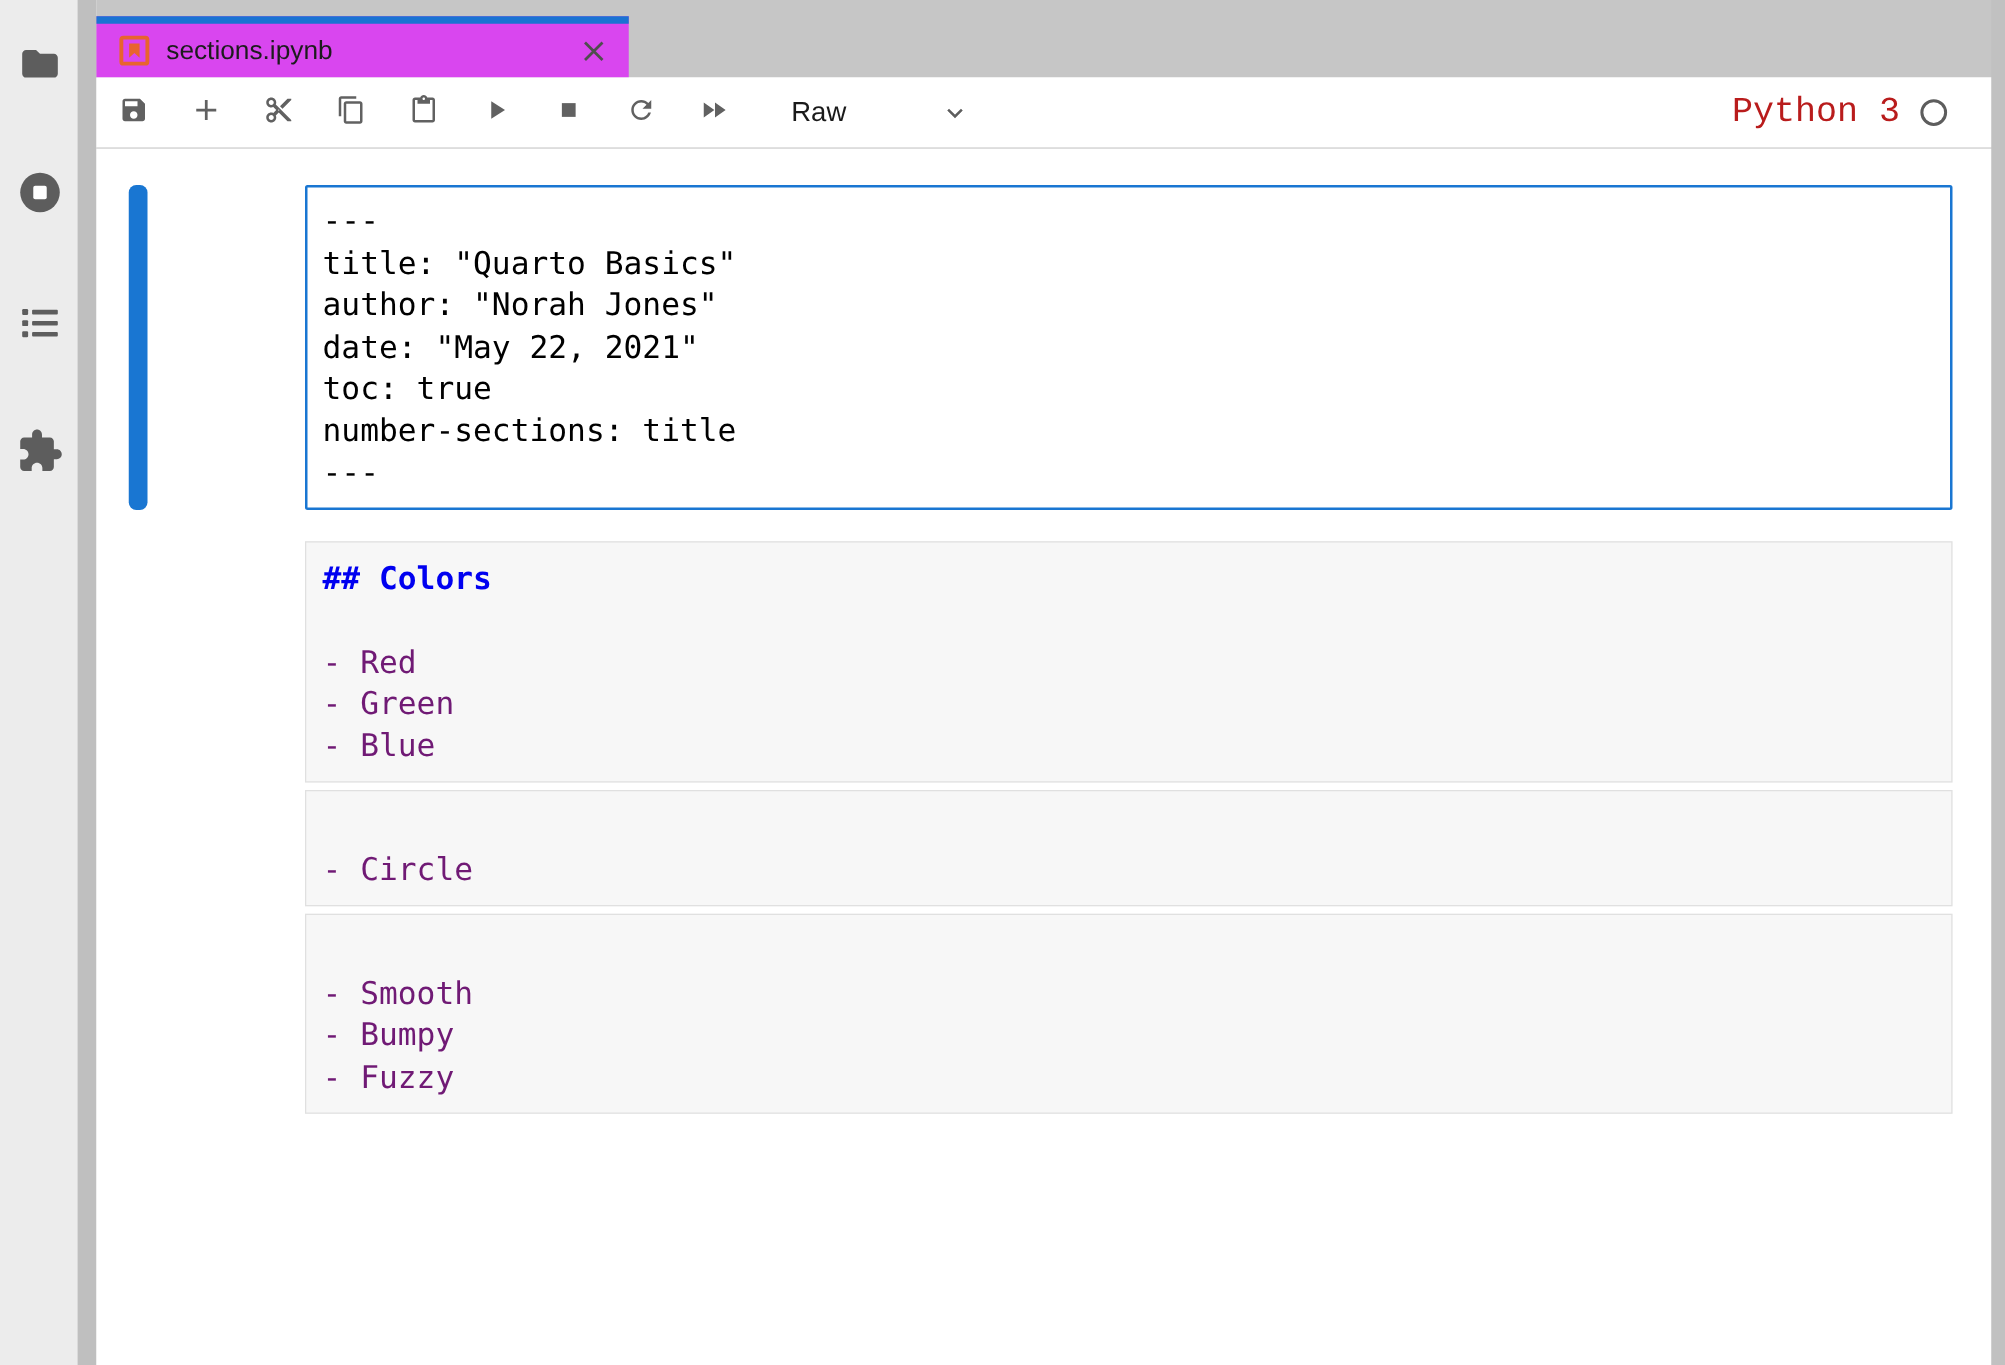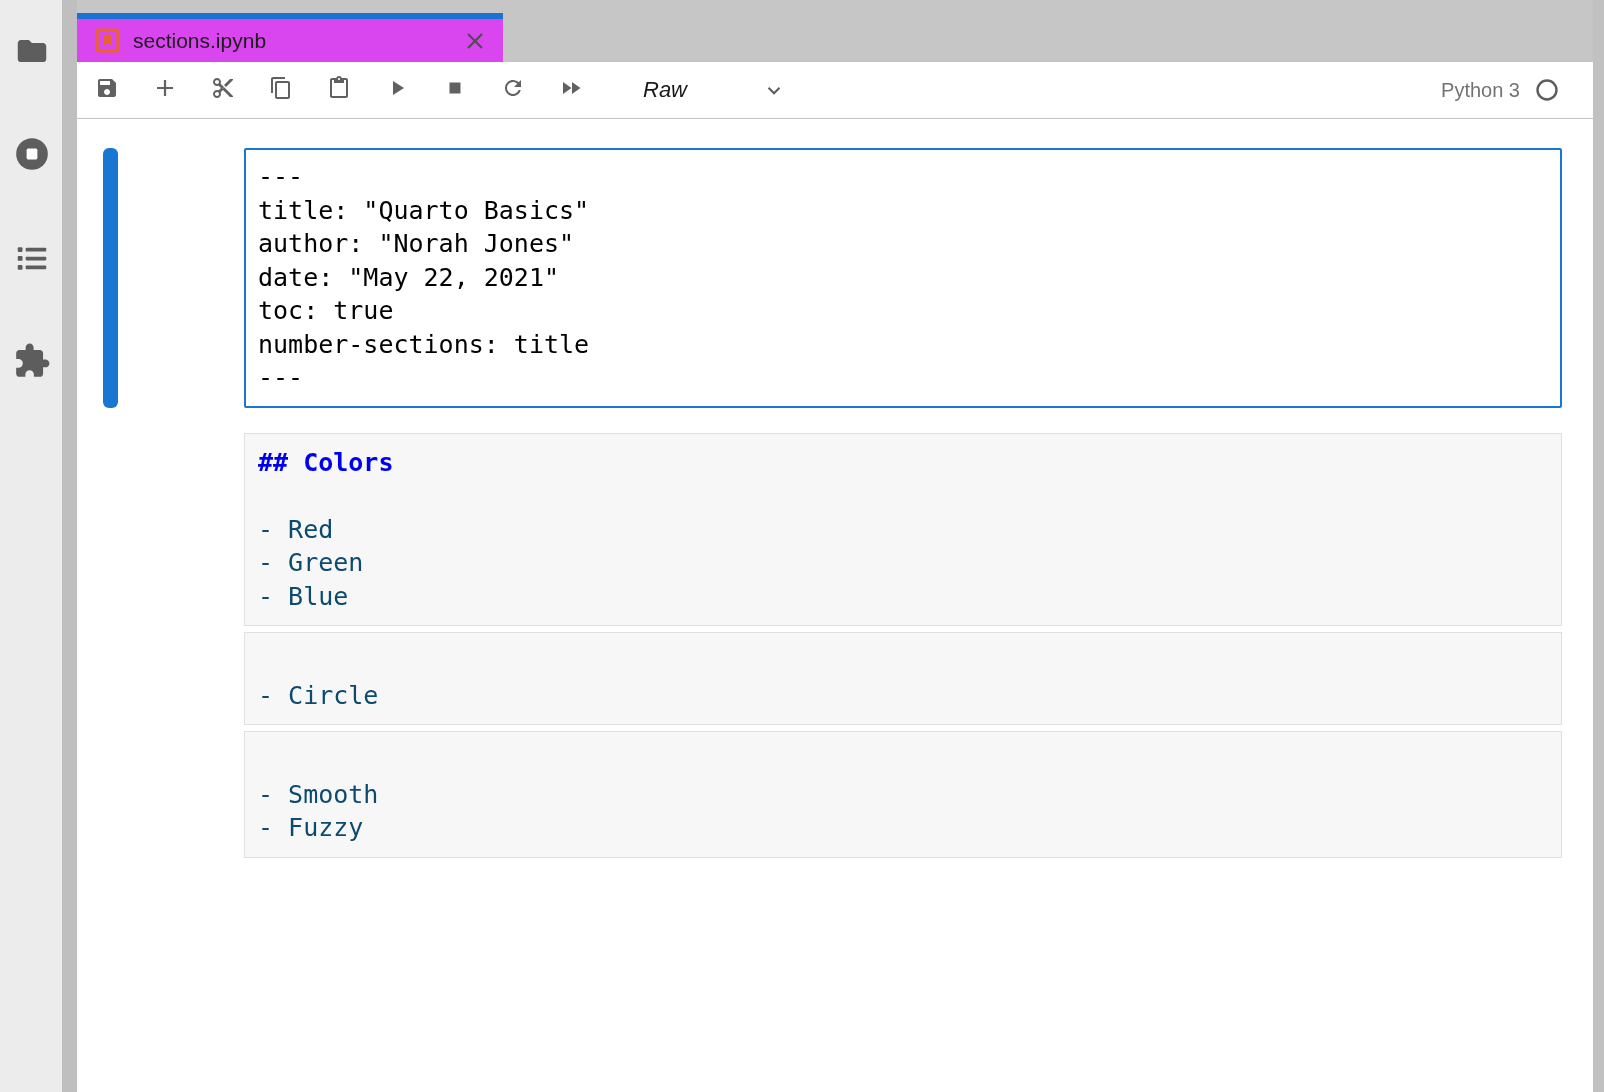--- a/index.html
+++ b/index.html
@@ -43,25 +43,25 @@
     align-items: center; justify-content: center; }
 
   .toolbar {
     position: relative; height: 57px; background: #ffffff;
     border-bottom: 1px solid #c3c3c3;
     display: flex; align-items: center; padding-left: 18px;
   }
   .tbtn { width: 24px; height: 24px; margin-right: 34px; display: flex;
     align-items: center; justify-content: center; flex: 0 0 auto; }
   .tbtn svg { width: 24px; height: 24px; }
-  .celltype { display: flex; align-items: center; margin-left: 26px; font-style: italic; }
+  .celltype { display: flex; align-items: center; margin-left: 16px; }
   .celltype-label { font-size: 22px; color: #1a1a1a; }
   .celltype-chevron { margin-left: 76px; width: 22px; height: 22px; }
   .kernel { margin-left: auto; display: flex; align-items: center; padding-right: 45px; }
-  .kernel-name { font-size: 20px; color: #737373; }
+  .kernel-name { font-size: 28px; color: #b91c1c; font-family: Liberation Mono, monospace; }
   .kernel-status { width: 24px; height: 24px; margin-left: 15px; }
 
   
   .notebook { position: relative; padding: 29px 0 0 167px; background: #ffffff; }
 
   .cell {
     position: relative; width: 1318px;
     font-family: "DejaVu Sans Mono", monospace;
     font-size: 25px; line-height: 33.5px;
   }
@@ -72,21 +72,21 @@
   .collapser {
     position: absolute; left: -143px; top: -2px; bottom: -2px; width: 15px;
     background: #1976d2; border-radius: 6px;
   }
   .cell.md {
     background: #f7f7f7; border: 1px solid #e0e0e0;
     padding: 12px 8px 12px 13px; margin-bottom: 6px;
   }
   .line { height: 33.5px; white-space: pre; color: #000000; }
   .line.hd { color: #0000f0; font-weight: bold; }
-  .line.li { color: #0c4a6e; }
+  .line.li { color: #701a75; }
 </style>
 </head>
 <body>
 
 <div class="app">
 
   <div class="sidebar">
     <div class="side-btn" style="top:34px">
       <span>
         <svg viewBox="0 0 24 24" width="38" height="38">
@@ -229,20 +229,21 @@
       </div>
 
       <div class="cell md">
         <div class="line blank"></div>
         <div class="line li">- Circle</div>
       </div>
 
       <div class="cell md">
         <div class="line blank"></div>
         <div class="line li">- Smooth</div>
+        <div class="line li">- Bumpy</div>
         <div class="line li">- Fuzzy</div>
       </div>
 
     </div>
   </div>
 
   <div class="right-strip"></div>
 </div>
 
 </body></html>

